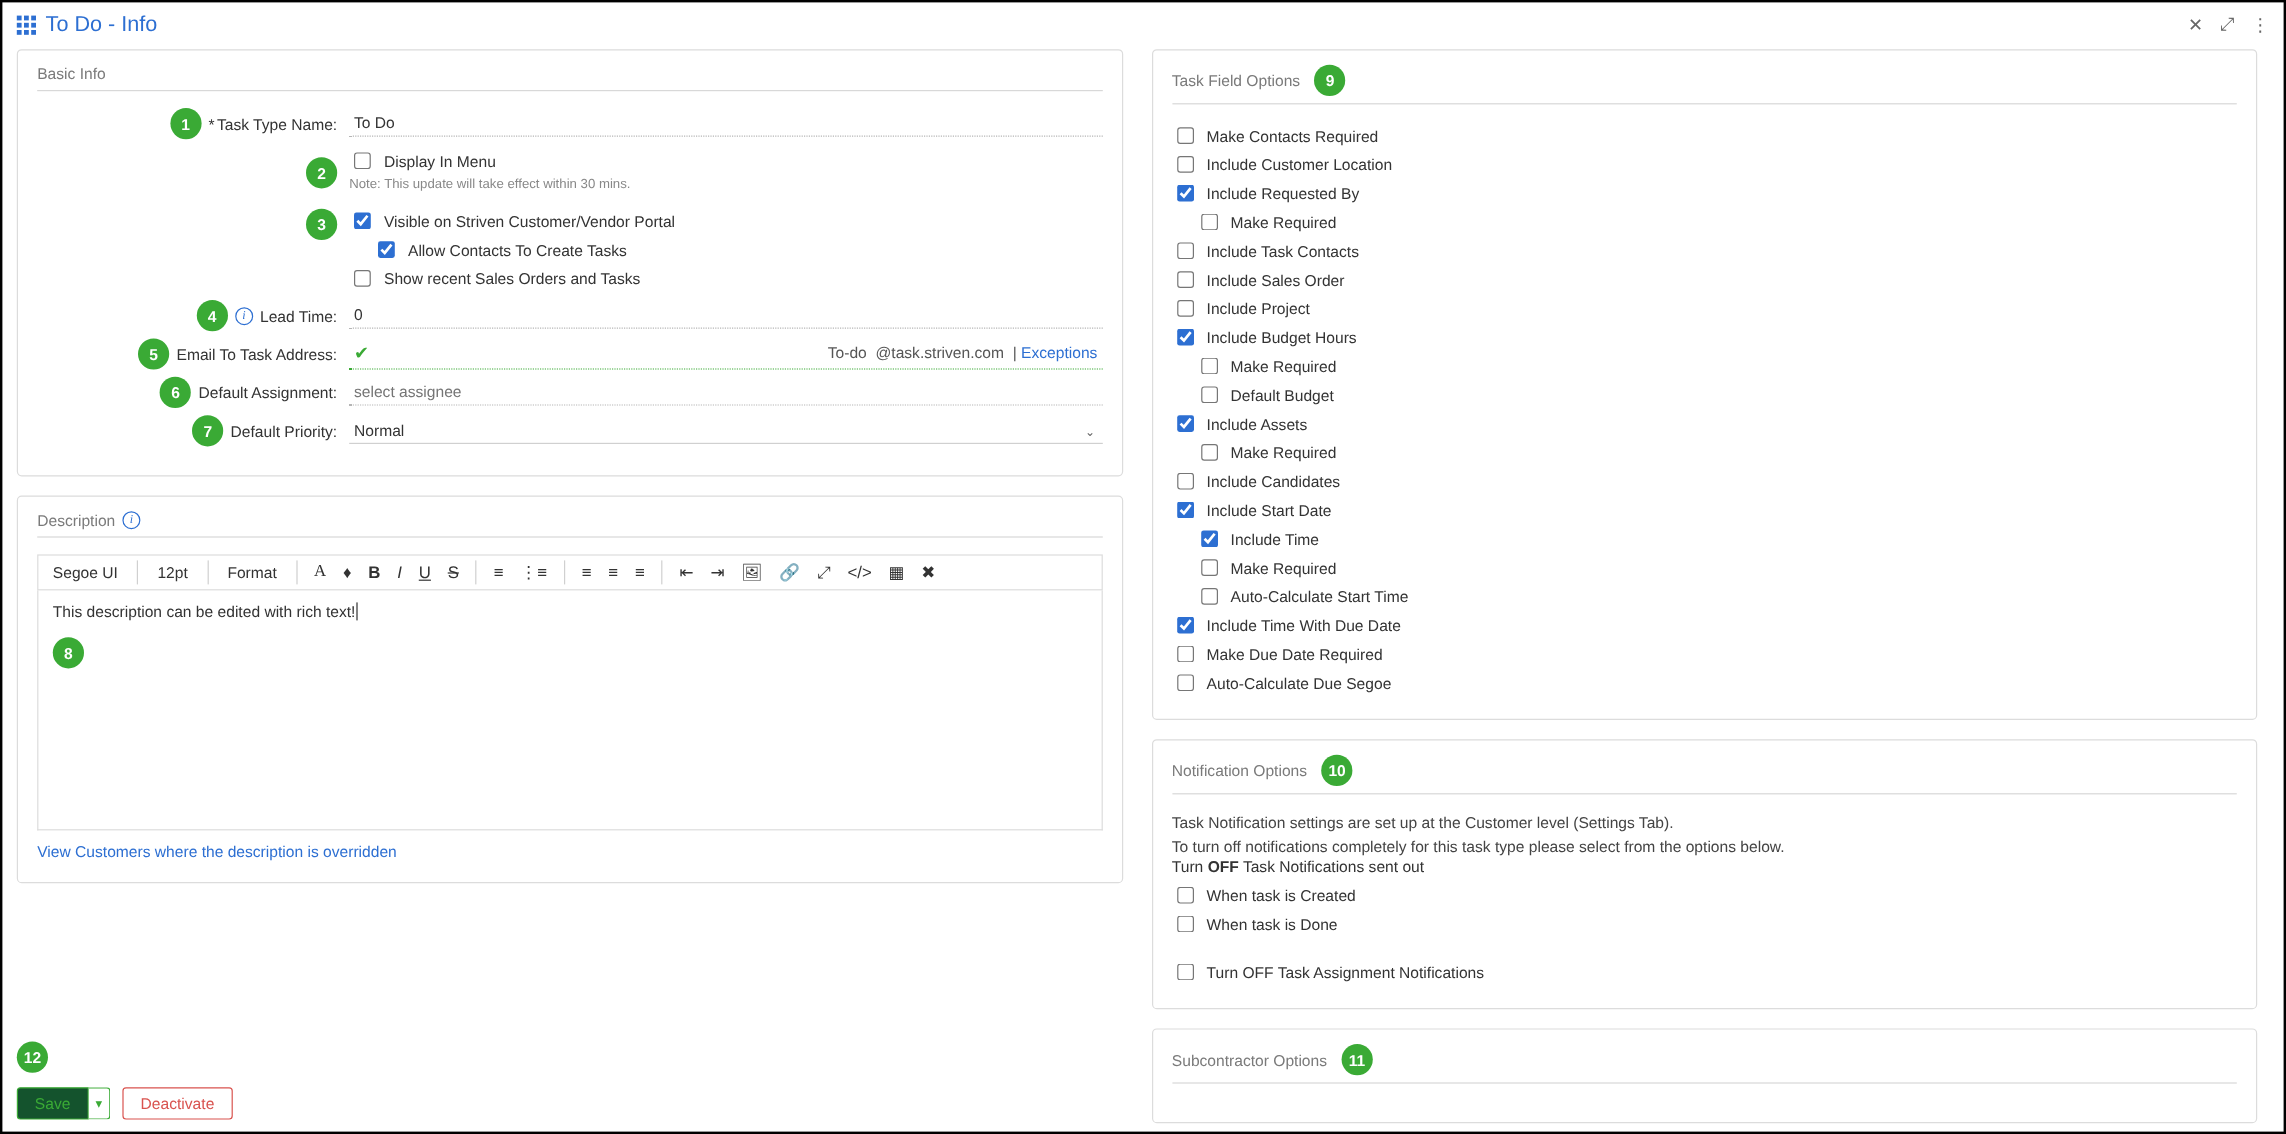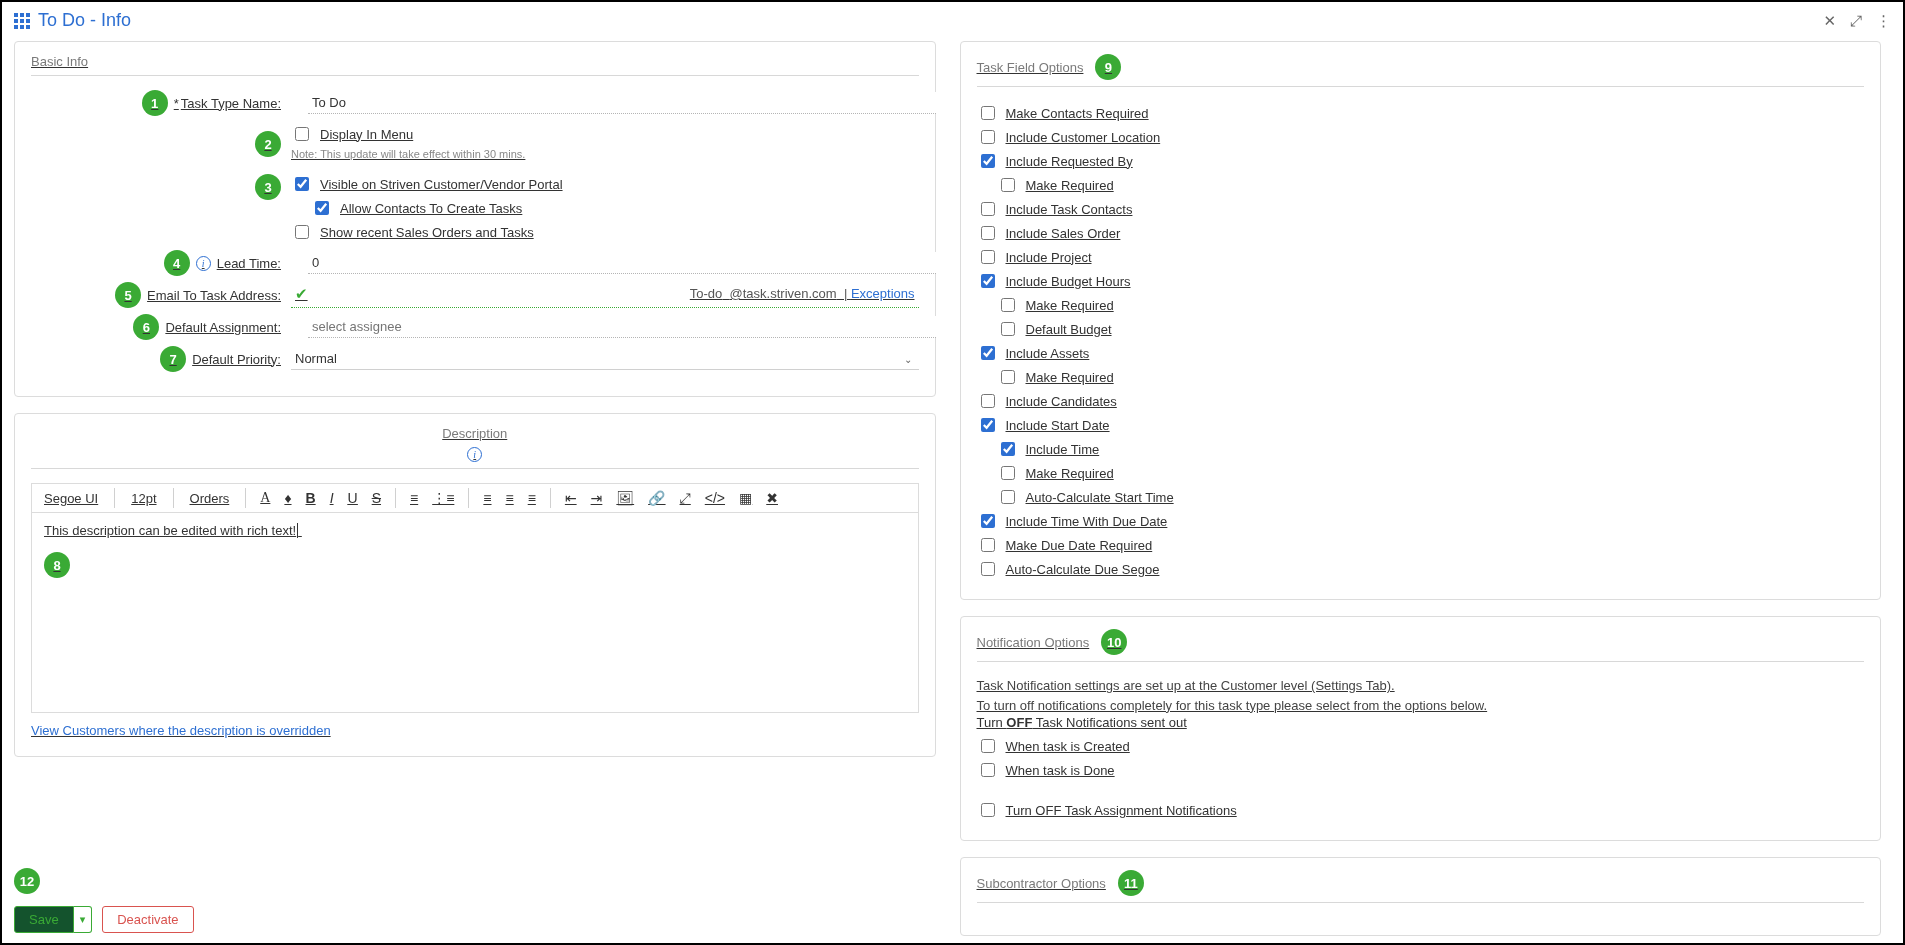--- a/index.html
+++ b/index.html
@@ -5,45 +5,45 @@
   * { box-sizing: border-box; }
   html, body { margin:0; padding:0; font-family: "Segoe UI", Arial, sans-serif; font-size:13px; color:#333; background:#fff; height:100%; }
   body { border:2px solid #000; width:1905px; height:945px; position:relative; overflow:hidden; }
   .top-bar { display:flex; align-items:center; justify-content:space-between; padding:8px 12px 4px 12px; }
   .title-group { display:flex; align-items:center; gap:8px; }
   .apps-icon { width:16px; height:16px; display:grid; grid-template-columns:repeat(3,4px); grid-template-rows:repeat(3,4px); gap:2px; }
   .apps-icon span { background:#2d6fd2; width:4px; height:4px; }
   .page-title { color:#2d6fd2; font-size:18px; font-weight:400; }
   .top-actions { display:flex; gap:14px; align-items:center; color:#666; }
   .icon-btn { cursor:pointer; font-size:15px; color:#666; }
-  .content { display:flex; gap:24px; padding:6px 22px 12px 12px; height:calc(100% - 100px);text-decoration:underline; }
+  .content { display:flex; gap:24px; padding:6px 22px 12px 12px; height:calc(100% - 100px); }
   .column { flex:1; display:flex; flex-direction:column; gap:16px; }
   .panel { border:1px solid #dcdcdc; border-radius:4px; padding:12px 16px 18px 16px; background:#fff; }
   .panel-title { color:#7a7a7a; font-size:13px; border-bottom:1px solid #d8d8d8; padding-bottom:6px; margin-bottom:14px; display:flex; align-items:center; gap:8px; position:relative; }
   .badge { background:#3aaa35; color:#fff; border-radius:50%; width:26px; height:26px; display:flex; align-items:center; justify-content:center; font-weight:600; font-size:13px; flex-shrink:0; }
   .badge-inline { position:relative; top:0; margin-left:4px; }
   .field-row { display:flex; align-items:center; margin-bottom:6px; min-height:24px; }
   .field-label-wrap { display:flex; align-items:center; justify-content:flex-end; width:260px; gap:6px; padding-right:10px; text-align:right; }
   .field-label { color:#333; font-size:13px; }
   .req-star { color:#333; margin-right:2px; }
   .field-input-wrap { flex:1; position:relative; }
-  .dotted-input { border:none; border-bottom:1px dotted #b5b5b5; padding:3px 4px; width:100%; font-size:13px; color:#333;margin-left:17px; }
+  .dotted-input { border:none; border-bottom:1px dotted #b5b5b5; padding:3px 4px; width:100%; font-size:13px; color:#333; }
   .select-input { border:none; border-bottom:1px solid #d0d0d0; padding:3px 4px; width:100%; font-size:13px; color:#333; background:#fff; appearance:none; }
   .select-caret { position:absolute; right:6px; top:6px; pointer-events:none; font-size:10px; color:#666; }
   .placeholder { color:#888; }
   .note { color:#888; font-size:11px; margin:2px 0 6px 0; }
   .cb-row { display:flex; align-items:center; gap:8px; padding:2px 0; }
   .cb-row input[type=checkbox] { width:14px; height:14px; accent-color:#2d6fd2; }
   .indent { padding-left:20px; }
   .link { color:#2d6fd2; text-decoration:none; cursor:pointer; }
   .email-row { display:flex; align-items:center; border-bottom:1px dotted #3aaa35; padding:2px 4px 4px 4px; }
   .check-green { color:#3aaa35; font-size:15px; }
   .email-right { margin-left:auto; color:#555; }
   .info-icon { display:inline-flex; align-items:center; justify-content:center; width:15px; height:15px; border:1.5px solid #2d6fd2; border-radius:50%; color:#2d6fd2; font-size:10px; font-style:italic; font-family:Georgia,serif; }
-  .desc-panel .panel-title { gap:6px;flex-direction:column; }
+  .desc-panel .panel-title { gap:6px; }
   .rte-toolbar { border:1px solid #dcdcdc; border-bottom:1px solid #dcdcdc; display:flex; align-items:center; gap:10px; padding:4px 8px; font-size:13px; color:#333; }
   .rte-toolbar .div { width:1px; height:20px; background:#d0d0d0; margin:0 2px; }
   .rte-sel { color:#333; padding:2px 4px; cursor:pointer; }
   .rte-btn { cursor:pointer; font-size:14px; color:#333; padding:0 2px; }
   .rte-area { border:1px solid #dcdcdc; border-top:none; min-height:200px; padding:10px 12px; font-size:13px; color:#333; }
   .footer { position:absolute; bottom:10px; left:12px; display:flex; align-items:flex-end; gap:10px; }
   .split-btn { display:flex; }
   .btn-save { border:1px solid #3aaa35; color:#3aaa35; background:#14532d; padding:5px 14px; border-radius:3px 0 0 3px; cursor:pointer; font-size:13px; }
   .btn-save-caret { border:1px solid #3aaa35; border-left:none; color:#3aaa35; background:#fff; padding:5px 6px; border-radius:0 3px 3px 0; cursor:pointer; font-size:11px; }
   .btn-deactivate { border:1px solid #d9534f; color:#d9534f; background:#fff; padding:5px 14px; border-radius:3px; cursor:pointer; font-size:13px; }
@@ -181,21 +181,21 @@
       <div class="panel-title">
         <span>Description</span>
         <span class="info-icon">i</span>
       </div>
 
       <div class="rte-toolbar">
         <span class="rte-sel">Segoe UI</span>
         <span class="div"></span>
         <span class="rte-sel">12pt</span>
         <span class="div"></span>
-        <span class="rte-sel">Orders</span>
+        <span class="rte-sel">Format</span>
         <span class="div"></span>
         <span class="rte-btn" style="font-family:serif;">A</span>
         <span class="rte-btn">♦</span>
         <span class="rte-btn"><b>B</b></span>
         <span class="rte-btn"><i>I</i></span>
         <span class="rte-btn"><u>U</u></span>
         <span class="rte-btn"><s>S</s></span>
         <span class="div"></span>
         <span class="rte-btn">≡</span>
         <span class="rte-btn">⋮≡</span>

